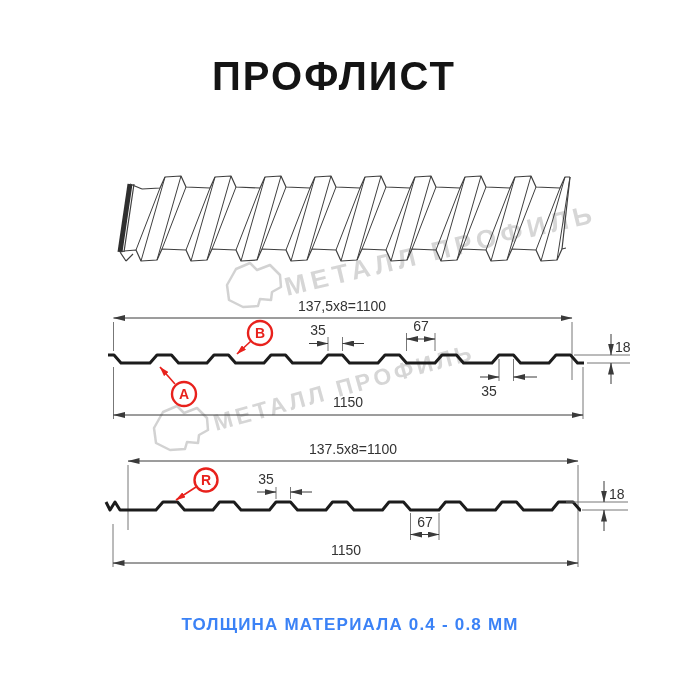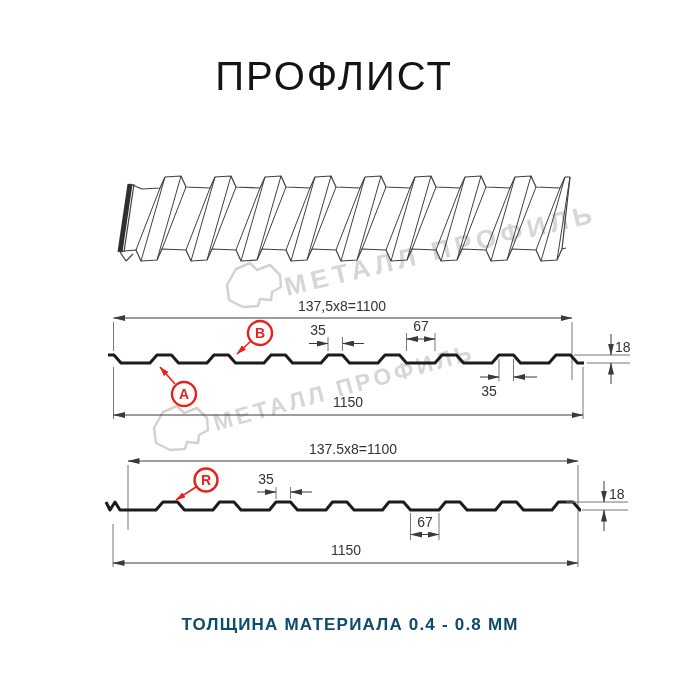--- a/index.html
+++ b/index.html
@@ -1,23 +1,23 @@
 <!DOCTYPE html>
 <html><head>
 <meta charset="utf-8">
 <style>
   html,body{margin:0;padding:0;background:#ffffff;}
   .page{position:relative;width:700px;height:700px;background:#fff;overflow:hidden;
         font-family:"Liberation Sans", sans-serif;}
   .title{position:absolute;left:0;top:54px;width:668px;text-align:center;
-         font-size:40px;font-weight:400;letter-spacing:2px;color:#141414;}
+         font-size:40px;font-weight:700;letter-spacing:2px;color:#141414;}
   .subtitle{position:absolute;left:0;top:99px;width:700px;text-align:center;
          font-size:17px;font-weight:600;letter-spacing:1px;color:#1f1f1f;}
   .footer{position:absolute;left:0;top:615px;width:700px;text-align:center;
-         font-size:17px;font-weight:600;letter-spacing:1.2px;color:#0c4a6e;}
+         font-size:17px;font-weight:600;letter-spacing:1.2px;color:#3b82f6;}
   svg .dimtxt{font-family:"Liberation Sans",sans-serif;font-size:14px;fill:#333;}
   svg .lbltxt{font-family:"Liberation Sans",sans-serif;font-size:14px;font-weight:600;}
   svg .wmtxt{font-family:"Liberation Sans",sans-serif;font-weight:700;}
 </style>
 </head>
 <body>
 
 <div class="page">
 
   <div class="title">ПРОФЛИСТ</div>

